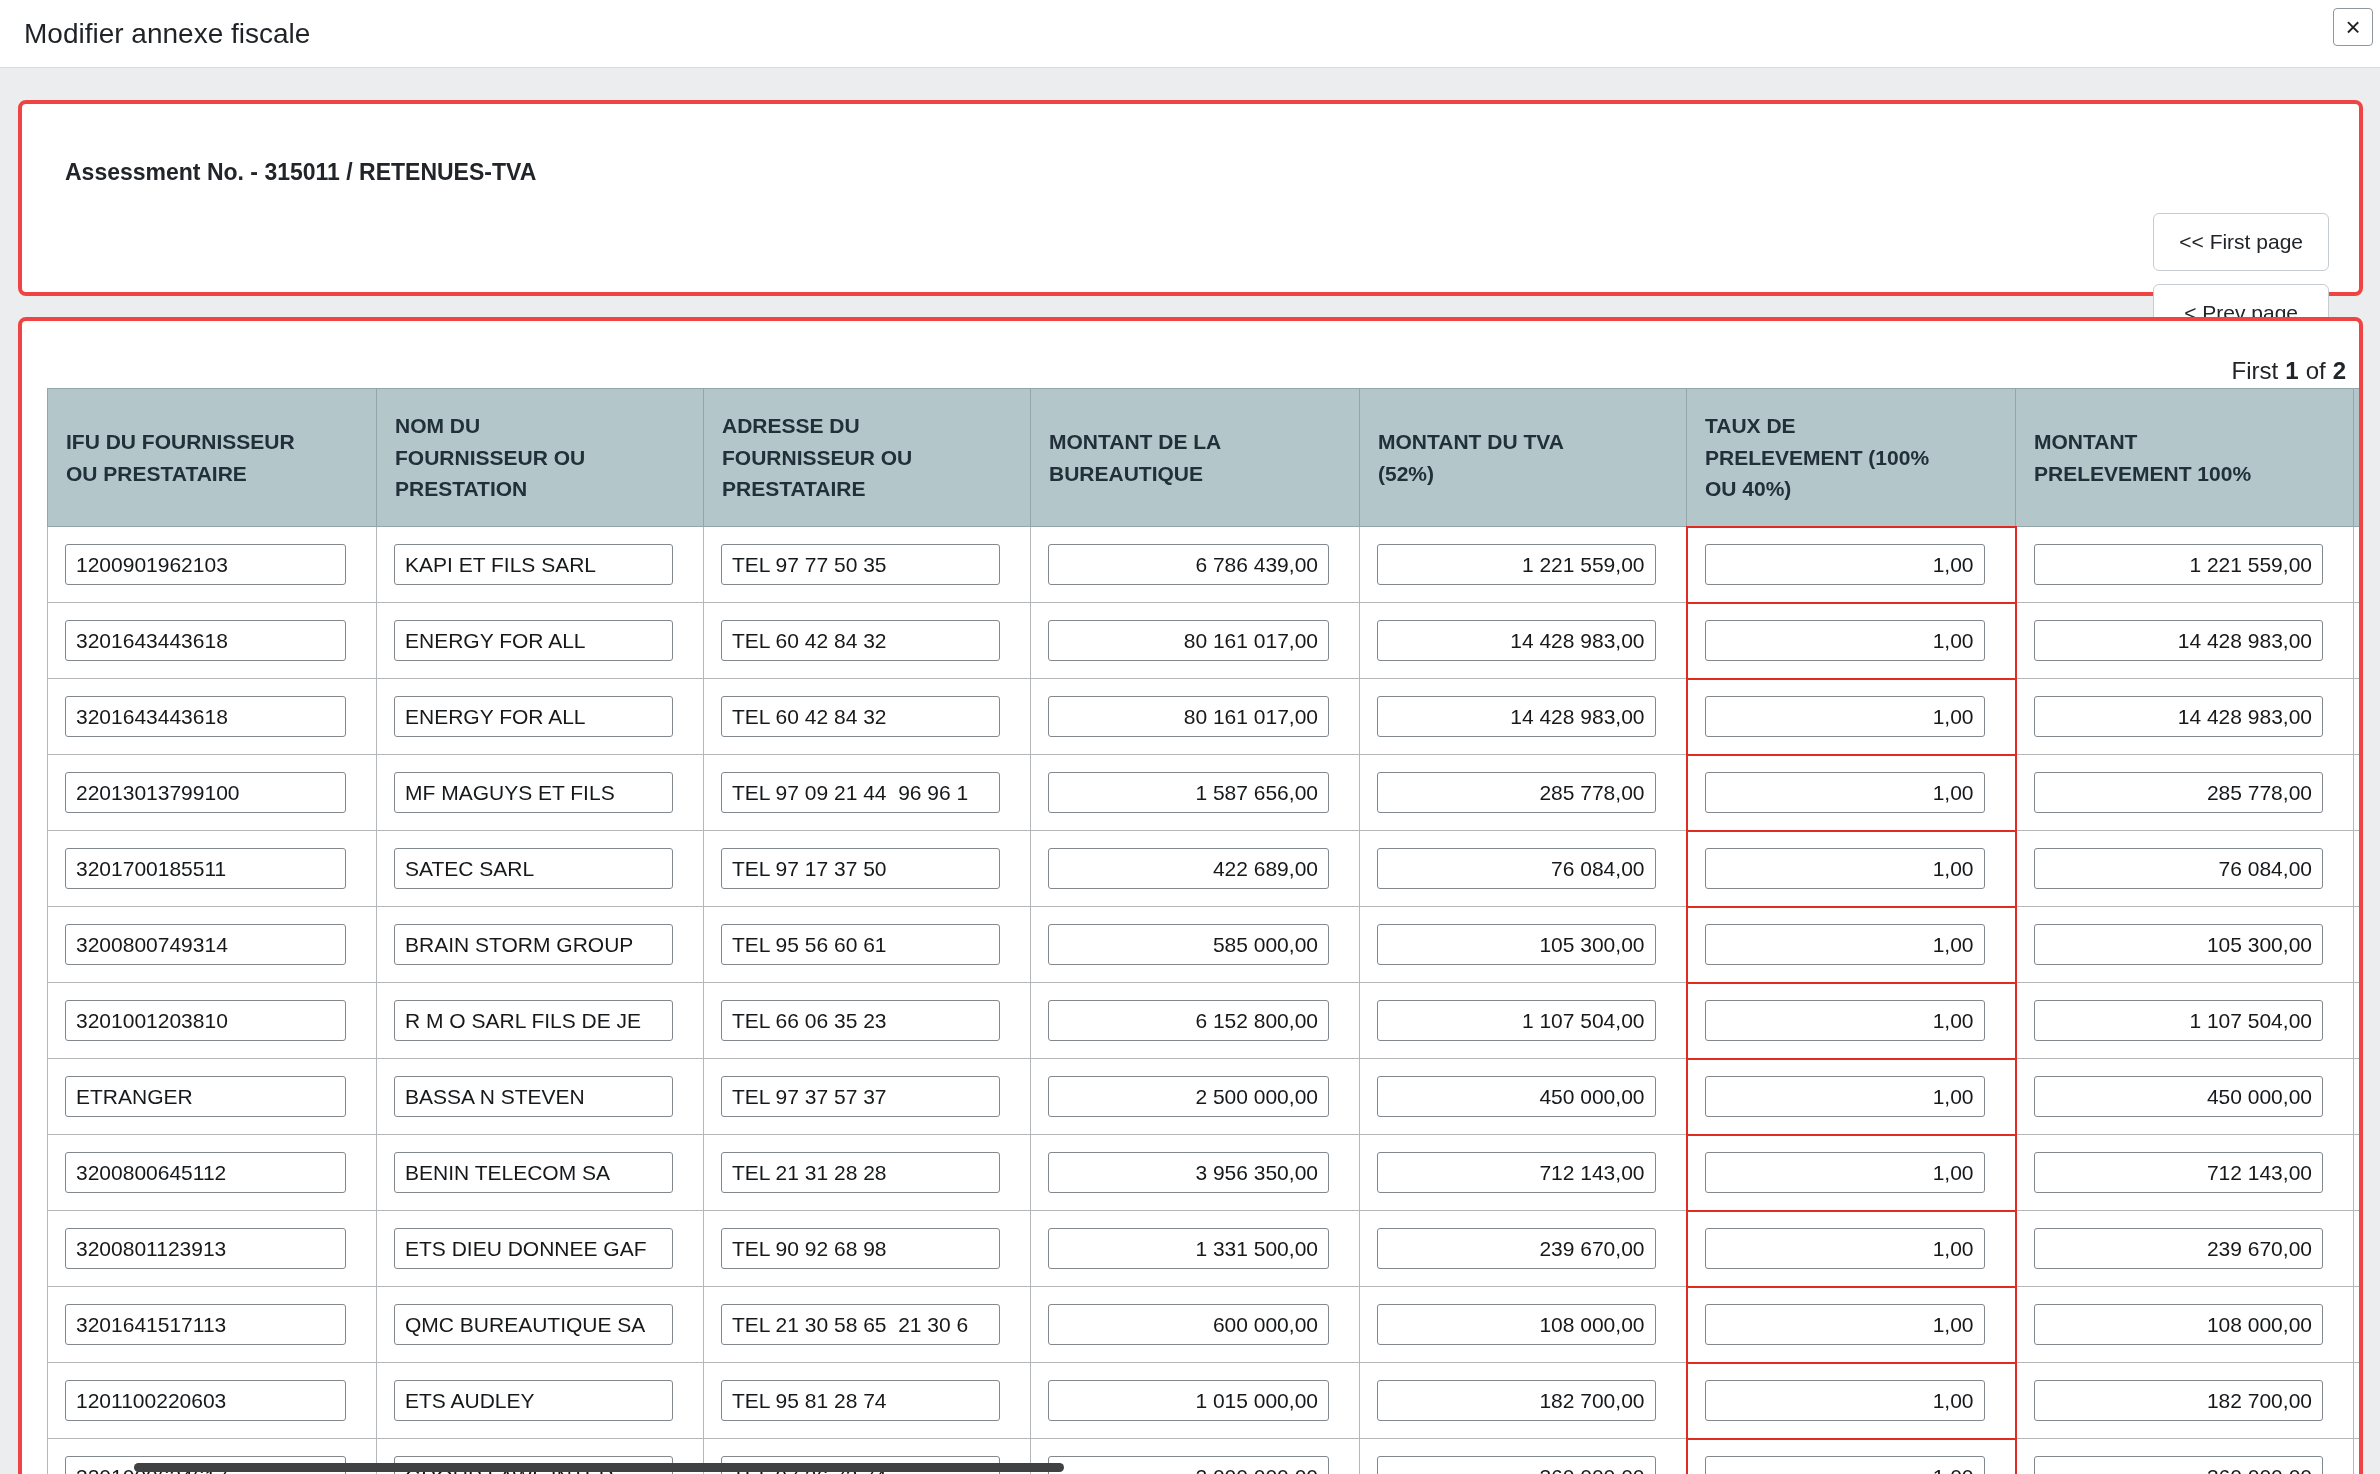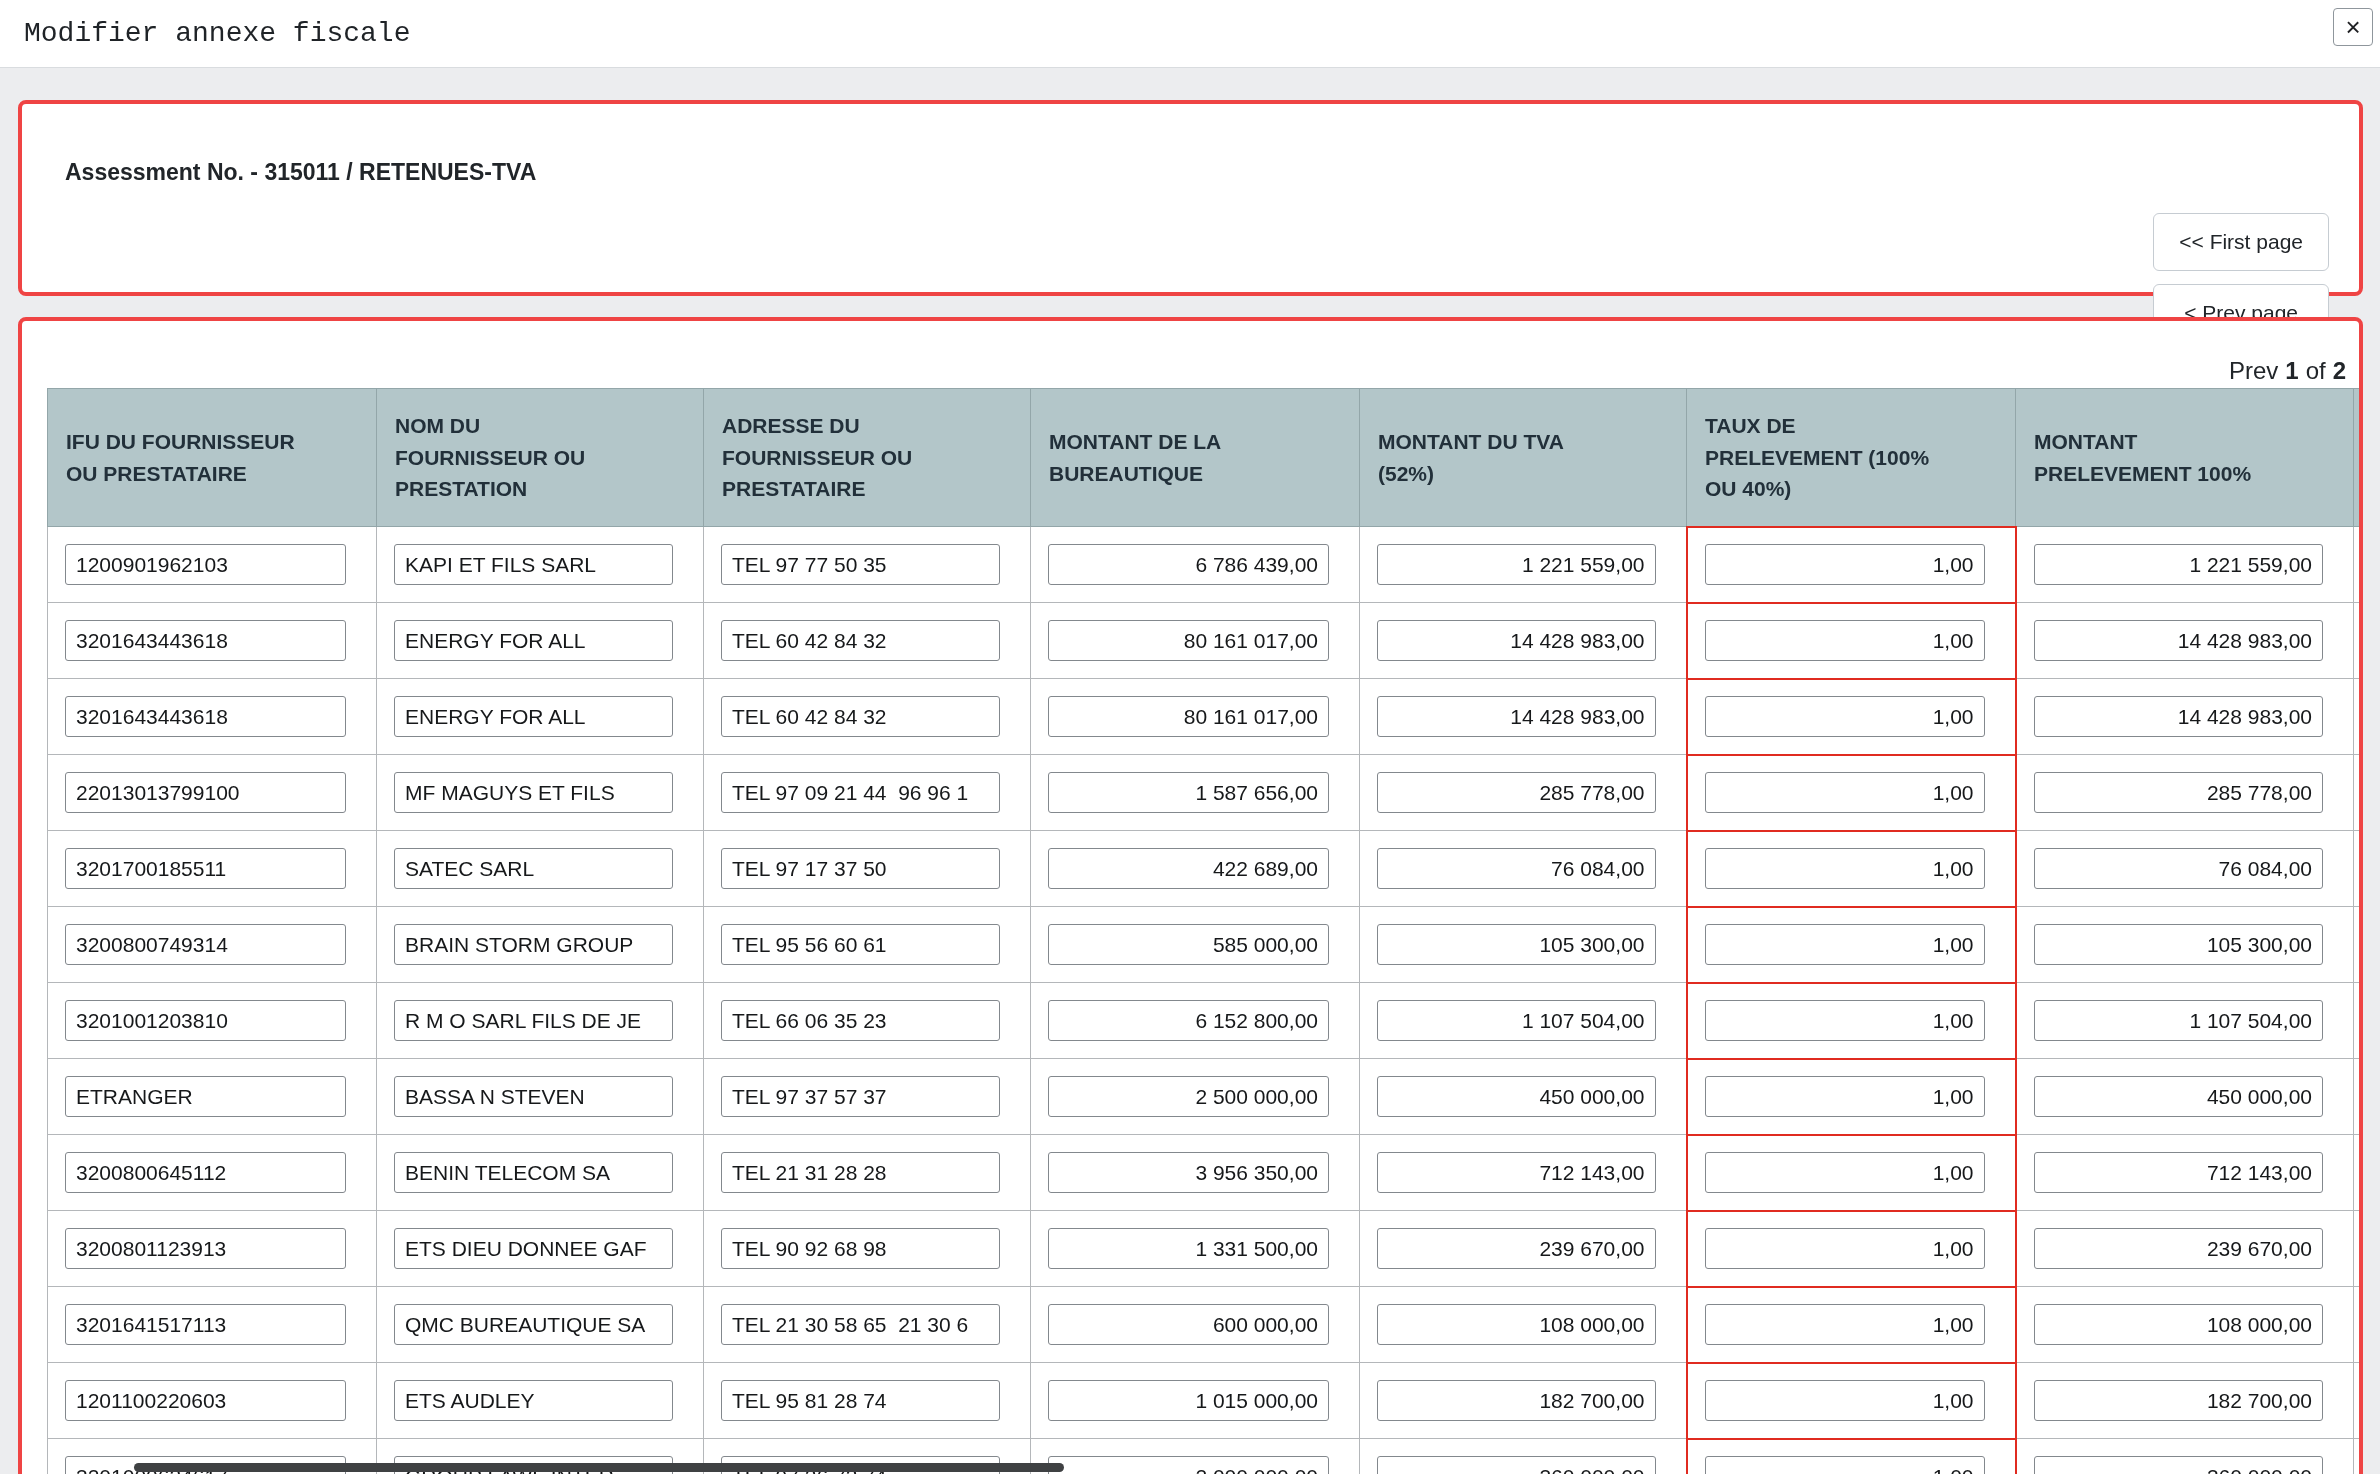--- a/index.html
+++ b/index.html
@@ -8,21 +8,21 @@
     background: #ecedef;
     font-family: "Liberation Sans", sans-serif;
   }
 
   
   .topbar {
     position: absolute; left: 0; top: 0; width: 2380px; height: 68px;
     background: #ffffff; border-bottom: 1px solid #d9dcdf;
     display: flex; align-items: center;
   }
-  .modal-title { font-size: 28px; color: #1f2327; margin-left: 24px; font-family: Liberation Mono, monospace; }
+  .modal-title { font-size: 28px; color: #1f2327; margin-left: 24px; }
   .close-btn {
     position: absolute; top: 8px; right: 7px; width: 40px; height: 38px;
     background: #ffffff; border: 1px solid #8f969c; border-radius: 4px;
     display: flex; align-items: center; justify-content: center;
     font-size: 26px; line-height: 1; color: #202124; cursor: pointer;
   }
 
   
   .panel {
     position: absolute; left: 18px; width: 2345px;
@@ -95,21 +95,21 @@
     <button class="btn">&lt;&lt; First page</button>
     <button class="btn">&lt; Prev page</button>
     <button class="btn primary">Sauvegarder</button>
     <button class="btn">Next page &gt;</button>
     <button class="btn">Last page &gt;&gt;</button>
   </div>
 </section>
 
 <section class="panel table-panel">
   <div class="page-indicator">
-    <span>Prev</span>
+    <span>First</span>
     <b>1</b>
     <span>of</span>
     <b>2</b>
   </div>
   <div class="table-clip">
     <table>
       <colgroup>
         <col style="width:329px">
           <col style="width:327px">
           <col style="width:327px">

